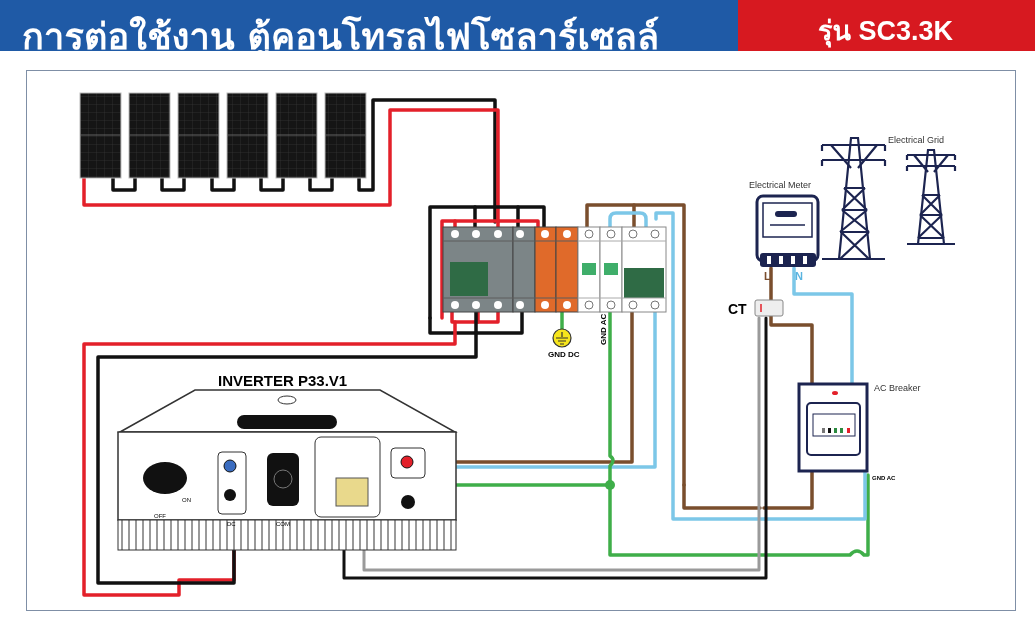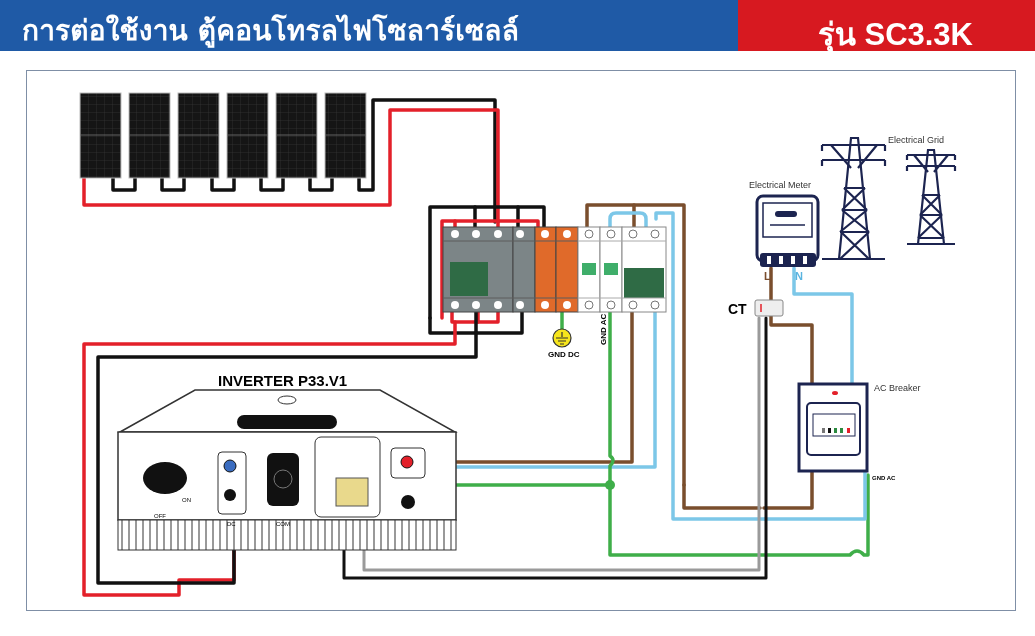--- a/index.html
+++ b/index.html
@@ -1,20 +1,20 @@
 <!DOCTYPE html>
 <html><head>
 <meta charset="utf-8">
 <style>
   html, body { margin:0; padding:0; background:#ffffff; }
   body { width:1035px; height:636px; position:relative; overflow:hidden; font-family:"Liberation Sans", sans-serif; }
   .header-left { position:absolute; left:0; top:0; width:738px; height:51px; background:#1f5aa6; color:#fff; }
   .header-right { position:absolute; left:738px; top:0; width:297px; height:51px; background:#d71920; color:#fff; }
-  .header-title { position:absolute; left:22px; top:8px; font-size:28px; font-weight:bold; font-family:"DejaVu Sans", sans-serif; letter-spacing:0.2px; }
-  .header-model { position:absolute; left:80px; top:9px; font-size:31px; font-weight:bold; font-family:"Liberation Sans", sans-serif; }
+  .header-title { position:absolute; left:22px; top:8px; font-size:36px; font-weight:bold; font-family:"DejaVu Sans", sans-serif; letter-spacing:0.2px; }
+  .header-model { position:absolute; left:80px; top:9px; font-size:27px; font-weight:bold; font-family:"Liberation Sans", sans-serif; }
   .frame { position:absolute; left:26px; top:70px; width:990px; height:541px; border:1.5px solid #7f8fa6; box-sizing:border-box; }
   svg.diagram { position:absolute; left:0; top:0; }
   .lbl { font-family:"Liberation Sans", sans-serif; }
 </style>
 </head>
 <body>
 
 <div class="header-left">
   <div class="header-title">การต่อใช้งาน  ตู้คอนโทรลไฟโซลาร์เซลล์</div>
 </div>

